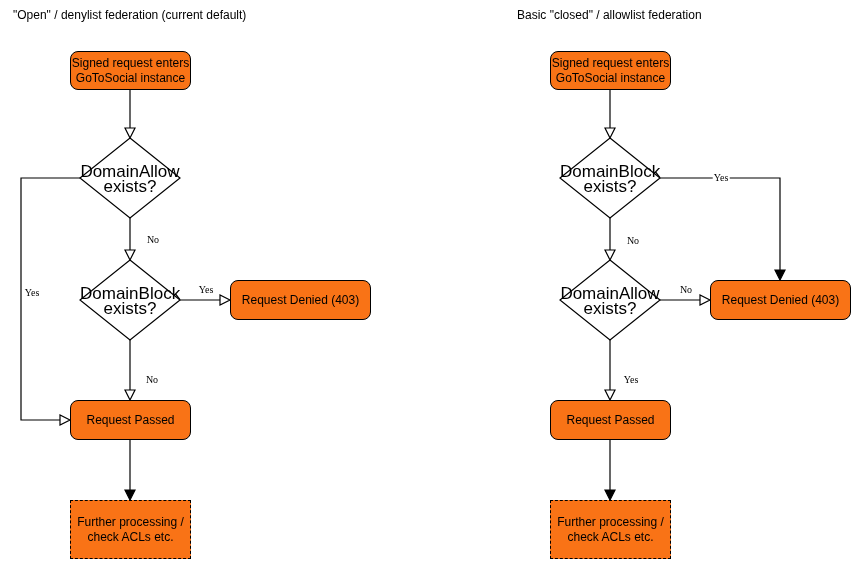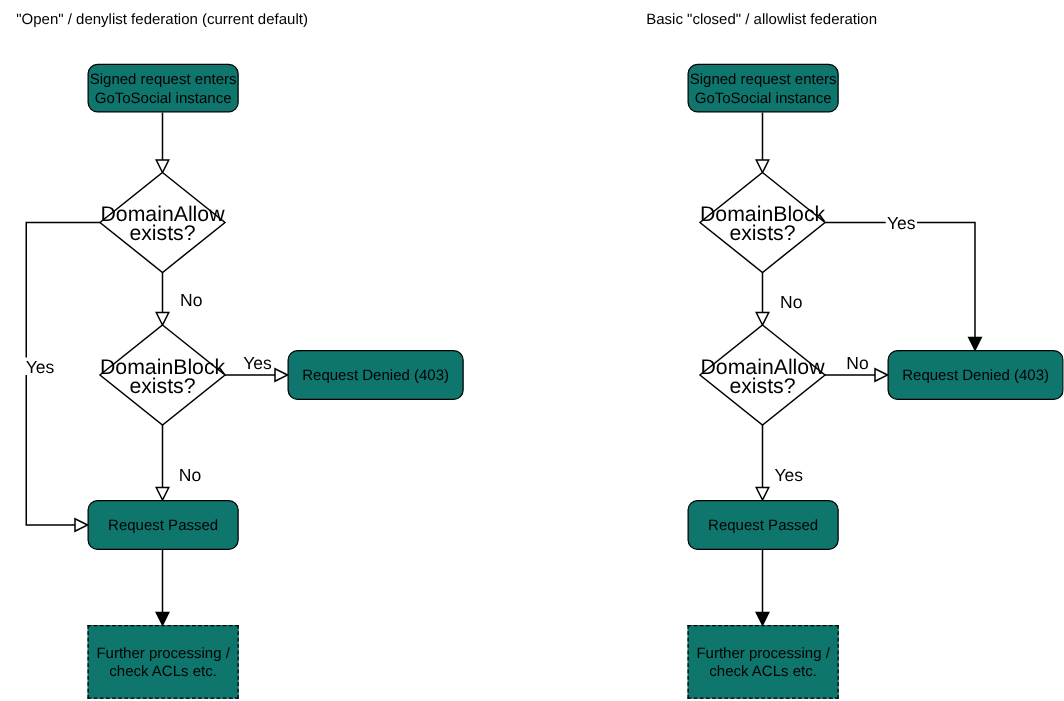--- a/index.html
+++ b/index.html
@@ -24,46 +24,47 @@
   .diagram-title {
     position: absolute;
     font-size: 12px;
     line-height: 15px;
     white-space: nowrap;
   }
   .node {
     position: absolute;
     box-sizing: border-box;
     border: 1px solid #000000;
-    background: #0f766e;
+    background: #f97316;
     display: flex;
     flex-direction: column;
     align-items: center;
     justify-content: center;
     text-align: center;
     font-size: 12px;
     line-height: 15px;
   }
   .node.rounded { border-radius: 8px; }
   .node.dashed  { border-style: dashed; }
   .diamond-label {
     position: absolute;
     text-align: center;
     font-size: 17px;
     line-height: 15px;
     pointer-events: none;
   }
   .edge-label {
     position: absolute;
     transform: translate(-50%, -50%);
-    font-size: 14px;
+    font-size: 10px;
     line-height: 14px;
     background: #ffffff;
     padding: 0 1px;
     white-space: nowrap;
+    font-family: Liberation Serif, serif;
   }
   svg path { stroke: #000000; stroke-width: 1.2; fill: none; }
   svg polygon.shape  { stroke: #000000; stroke-width: 1.2; fill: #ffffff; }
   svg polygon.hollow { stroke: #000000; stroke-width: 1.2; fill: #ffffff; }
   svg polygon.solid  { stroke: #000000; stroke-width: 1.2; fill: #000000; }
 </style>
 </head>
 <body>
 
 <div id="canvas">

